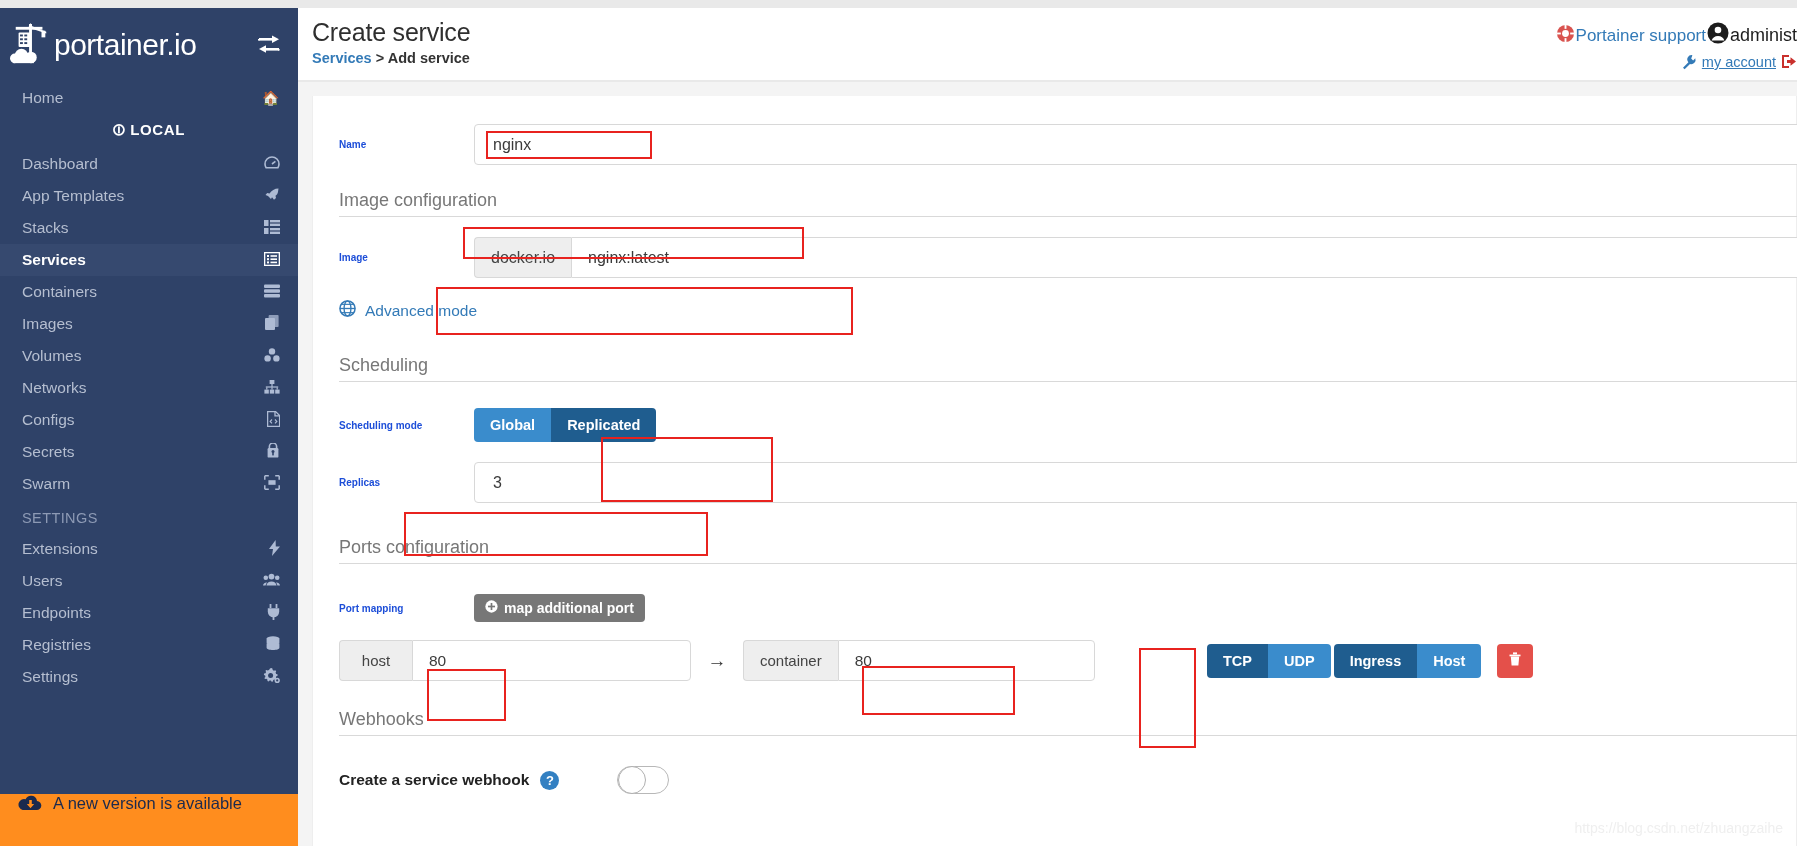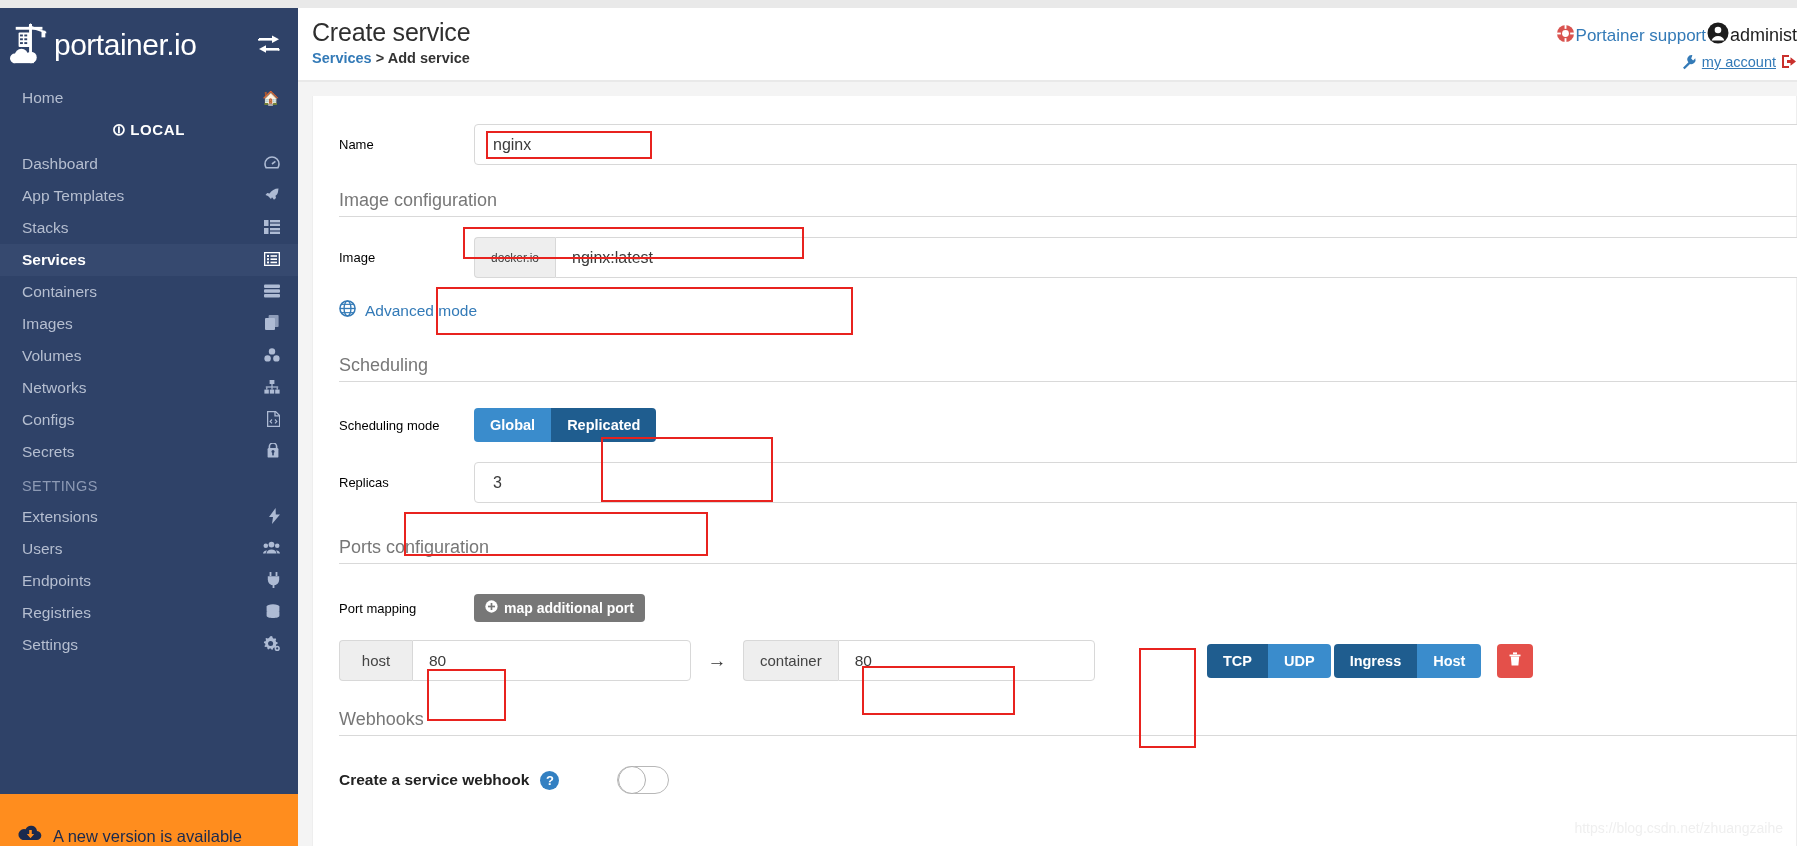--- a/index.html
+++ b/index.html
@@ -57,21 +57,21 @@
     font-size: 15px; letter-spacing: .6px; padding: 7px 0 9px 0;
   }
   .nav-section {
     color: #8d9ab5; font-size: 14.5px; letter-spacing: .4px;
     padding: 10px 0 7px 22px;
   }
   #version-bar {
     position: absolute; left: 0; bottom: 0;
     width: 298px; height: 52px;
     background: #ff8d1e;
-    display: flex; align-items: flex-end; gap: 11px;
+    display: flex; align-items: flex-start; gap: 11px;
     padding-left: 18px;
     color: #1b2a4e; font-size: 16.5px; cursor: pointer;
   }
 
   
   #content { position: absolute; left: 298px; top: 0; right: 0; height: 846px; background: #ffffff; }
   #topline { height: 8px; background: #e9e9e9; }
   #header { position: relative; height: 72px; background: #ffffff; padding: 10px 0 0 14px; }
   #page-title { font-size: 25px; color: #2f2f2f; font-weight: 400; letter-spacing: -.2px; }
   #breadcrumb { font-size: 14.5px; font-weight: bold; color: #333333; margin-top: 3px; }
@@ -87,21 +87,21 @@
   
   #body-area { background: #f4f4f4; height: 766px; padding: 14px 0 0 0; }
   #card {
     background: #ffffff; margin-left: 14px; min-height: 900px;
     border: 1px solid #eeeeee; border-top: none;
     padding: 28px 0 0 26px;
   }
   .form-row { display: flex; align-items: center; margin-bottom: 4px; position: relative; }
   .form-label {
     width: 135px; flex: 0 0 135px;
-    font-size: 13px; font-weight: normal; color: #000000;
+    font-size: 10px; font-weight: bold; color: #1d4ed8;
   }
   .txtbox {
     height: 41px; border: 1px solid #d8d8d8; border-radius: 4px;
     background: #ffffff; display: flex; align-items: center;
     font-size: 16px; color: #3b3b3b; padding-left: 18px;
   }
   .inputwrap { flex: 1 1 auto; padding-right: 0; }
   .full-input { width: 1430px; }
   .sect-head {
     font-size: 18px; color: #777777; font-weight: 400;
@@ -112,21 +112,21 @@
   .select-box {
     height: 41px; border: 1px solid #d8d8d8; border-radius: 4px;
     background: #ffffff; display: flex; align-items: center;
     font-size: 16px; color: #3b3b3b; padding-left: 18px; width: 1430px;
   }
   .input-group { display: flex; width: 1430px; }
   .ig-addon {
     height: 41px; background: #eeeeee; border: 1px solid #d8d8d8;
     border-right: none; border-radius: 4px 0 0 4px;
     display: flex; align-items: center; padding: 0 16px;
-    font-size: 12px; color: #444444; white-space: nowrap;
+    font-size: 16px; color: #444444; white-space: nowrap;
   }
   .ig-input {
     height: 41px; flex: 1 1 auto; border: 1px solid #d8d8d8;
     border-radius: 0 4px 4px 0; background: #ffffff;
     display: flex; align-items: center; padding-left: 16px;
     font-size: 16px; color: #3b3b3b;
   }
   .adv-link {
     display: flex; align-items: center; gap: 9px;
     color: #337ab7; font-size: 15.5px; cursor: pointer;
@@ -326,20 +326,27 @@
         </div>
         <div class="nav-item">
           <span class="nav-label">Secrets</span>
           <span class="nav-ico"><svg width="14" height="16" viewBox="0 0 14 16">
               <path d="M3.4 5V3.6a3.6 3.6 0 0 1 7.2 0V5" fill="none" stroke="currentColor" stroke-width="1.6"></path>
               <rect x="1.6" y="5" width="10.8" height="9.6" rx="1.2" fill="currentColor"></rect>
               <circle cx="7" cy="8.6" r="1.5" fill="#2f4268"></circle>
               <rect x="6.2" y="9.4" width="1.6" height="3" fill="#2f4268"></rect>
             </svg></span>
         </div>
+        <div class="nav-item">
+          <span class="nav-label">Swarm</span>
+          <span class="nav-ico"><svg width="16" height="15" viewBox="0 0 16 15">
+              <path d="M0.8 0.8h4M0.8 0.8v4M15.2 0.8h-4M15.2 0.8v4M0.8 14.2h4M0.8 14.2v-4M15.2 14.2h-4M15.2 14.2v-4" stroke="currentColor" stroke-width="1.5" fill="none"></path>
+              <rect x="4.4" y="5.2" width="7.2" height="4.6" fill="currentColor"></rect>
+            </svg></span>
+        </div>
       </div>
 
     <div class="nav-section">SETTINGS</div>
 
     <div id="nav-settings">
         <div class="nav-item">
           <span class="nav-label">Extensions</span>
           <span class="nav-ico"><svg width="11" height="16" viewBox="0 0 11 16">
               <path d="M6.6 0 0 9h4l-1 7 8-9.4H6.8z" fill="currentColor"></path>
             </svg></span>

